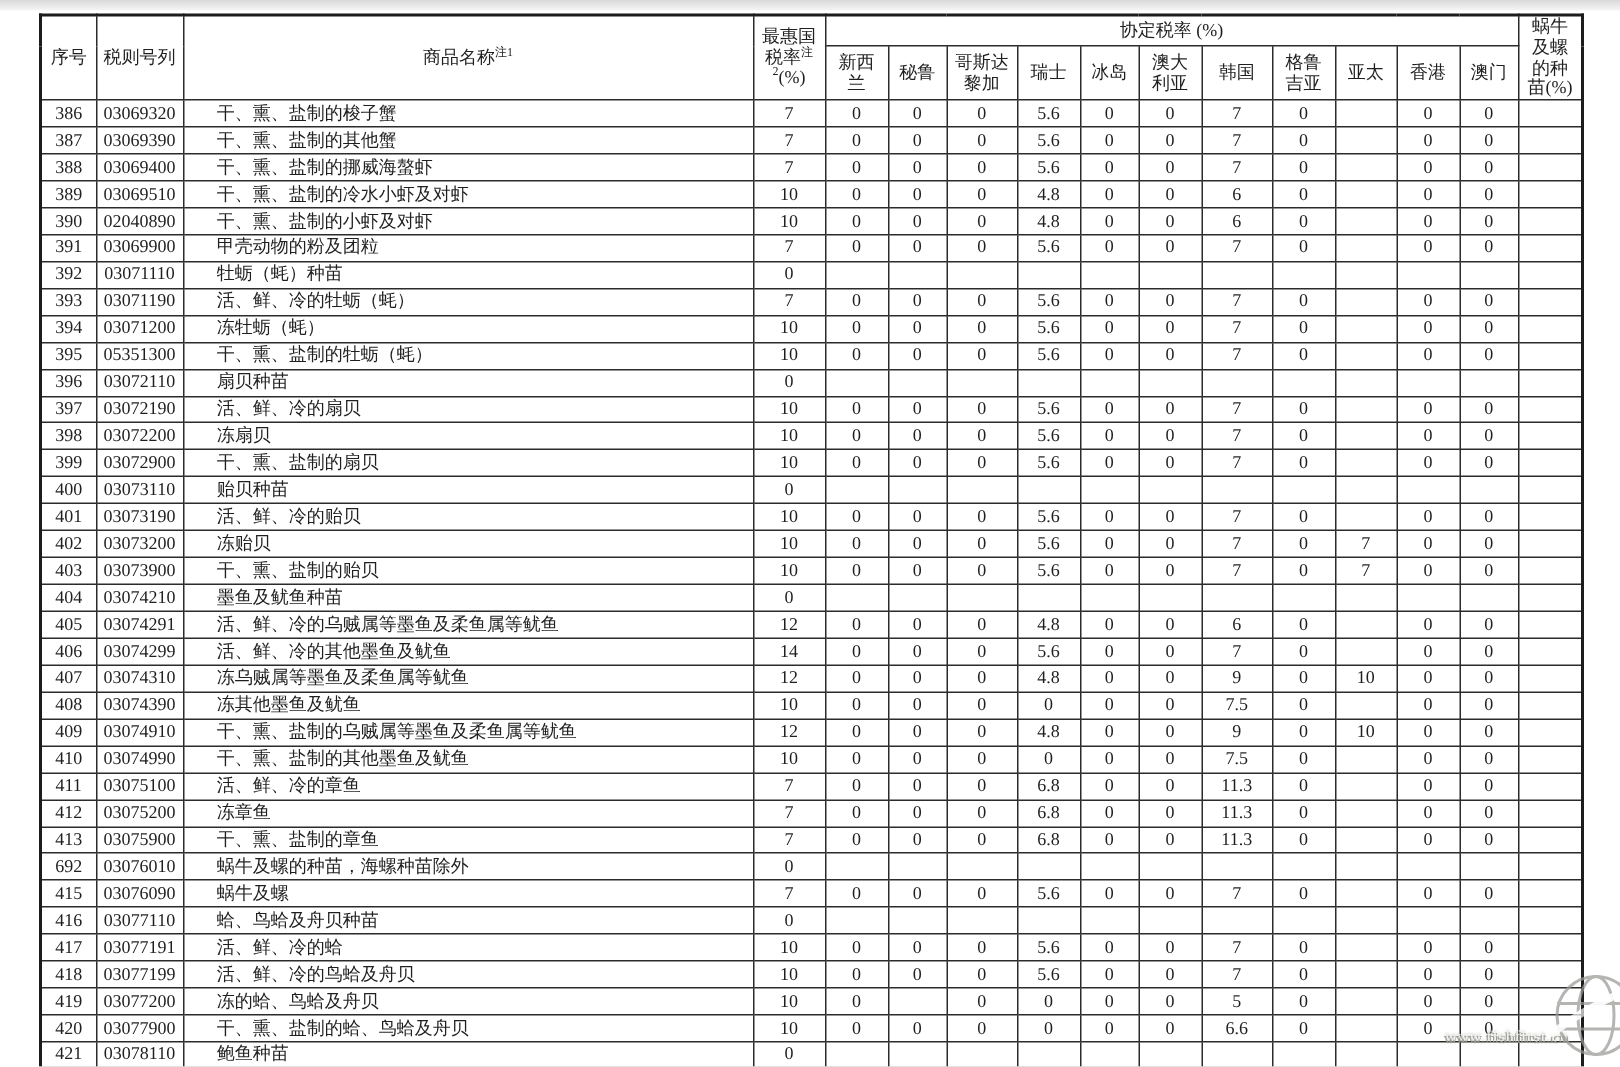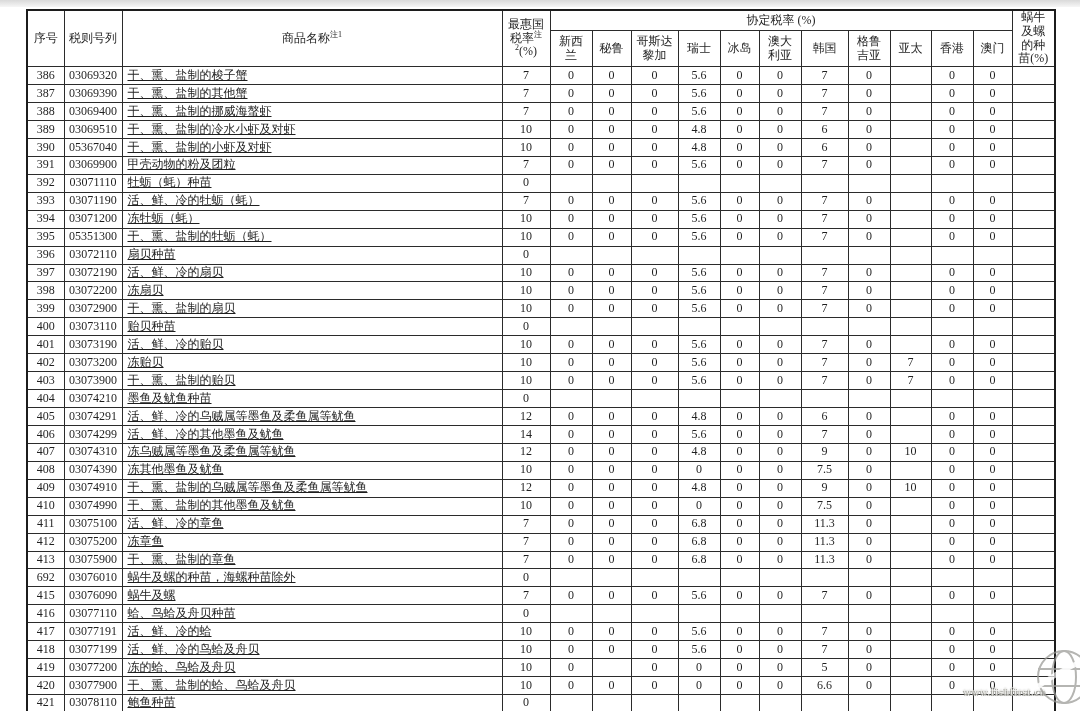--- a/index.html
+++ b/index.html
@@ -31,21 +31,21 @@
     vertical-align:middle;
     font-size:12px;
     line-height:1.15;
     overflow:hidden;
     font-weight:normal;
   }
   thead th { font-weight:bold; }
   thead tr.h1 th { height:17px; }
   thead tr.h2 th { height:30px; white-space:pre-line;margin-top:26px; }
   tbody td { height:17.95px; white-space:nowrap; }
-  tbody td.name-cell { text-align:left; padding-left:5px;text-decoration:underline; }
+  tbody td.name-cell { text-align:left; padding-left:22px; }
   sup.note { font-size:8px; vertical-align:super; line-height:0; }
   
   #watermark {
     position:absolute; left:888px; top:648px; width:200px; height:60px;
     pointer-events:none; opacity:.92;
   }
   #wm-title {
     position:absolute; left:0; top:4px; width:178px;
     font-size:24px; font-weight:bold; letter-spacing:2px; white-space:nowrap;
     color:#f4f4f2;
@@ -180,21 +180,21 @@
           <td>0</td>
           <td>6</td>
           <td>0</td>
           <td></td>
           <td>0</td>
           <td>0</td>
           <td></td>
         </tr>
         <tr>
           <td>390</td>
-          <td>05367040</td>
+          <td>02040890</td>
           <td class="name-cell">干、熏、盐制的小虾及对虾</td>
           <td>10</td>
           <td>0</td>
           <td>0</td>
           <td>0</td>
           <td>4.8</td>
           <td>0</td>
           <td>0</td>
           <td>6</td>
           <td>0</td>

